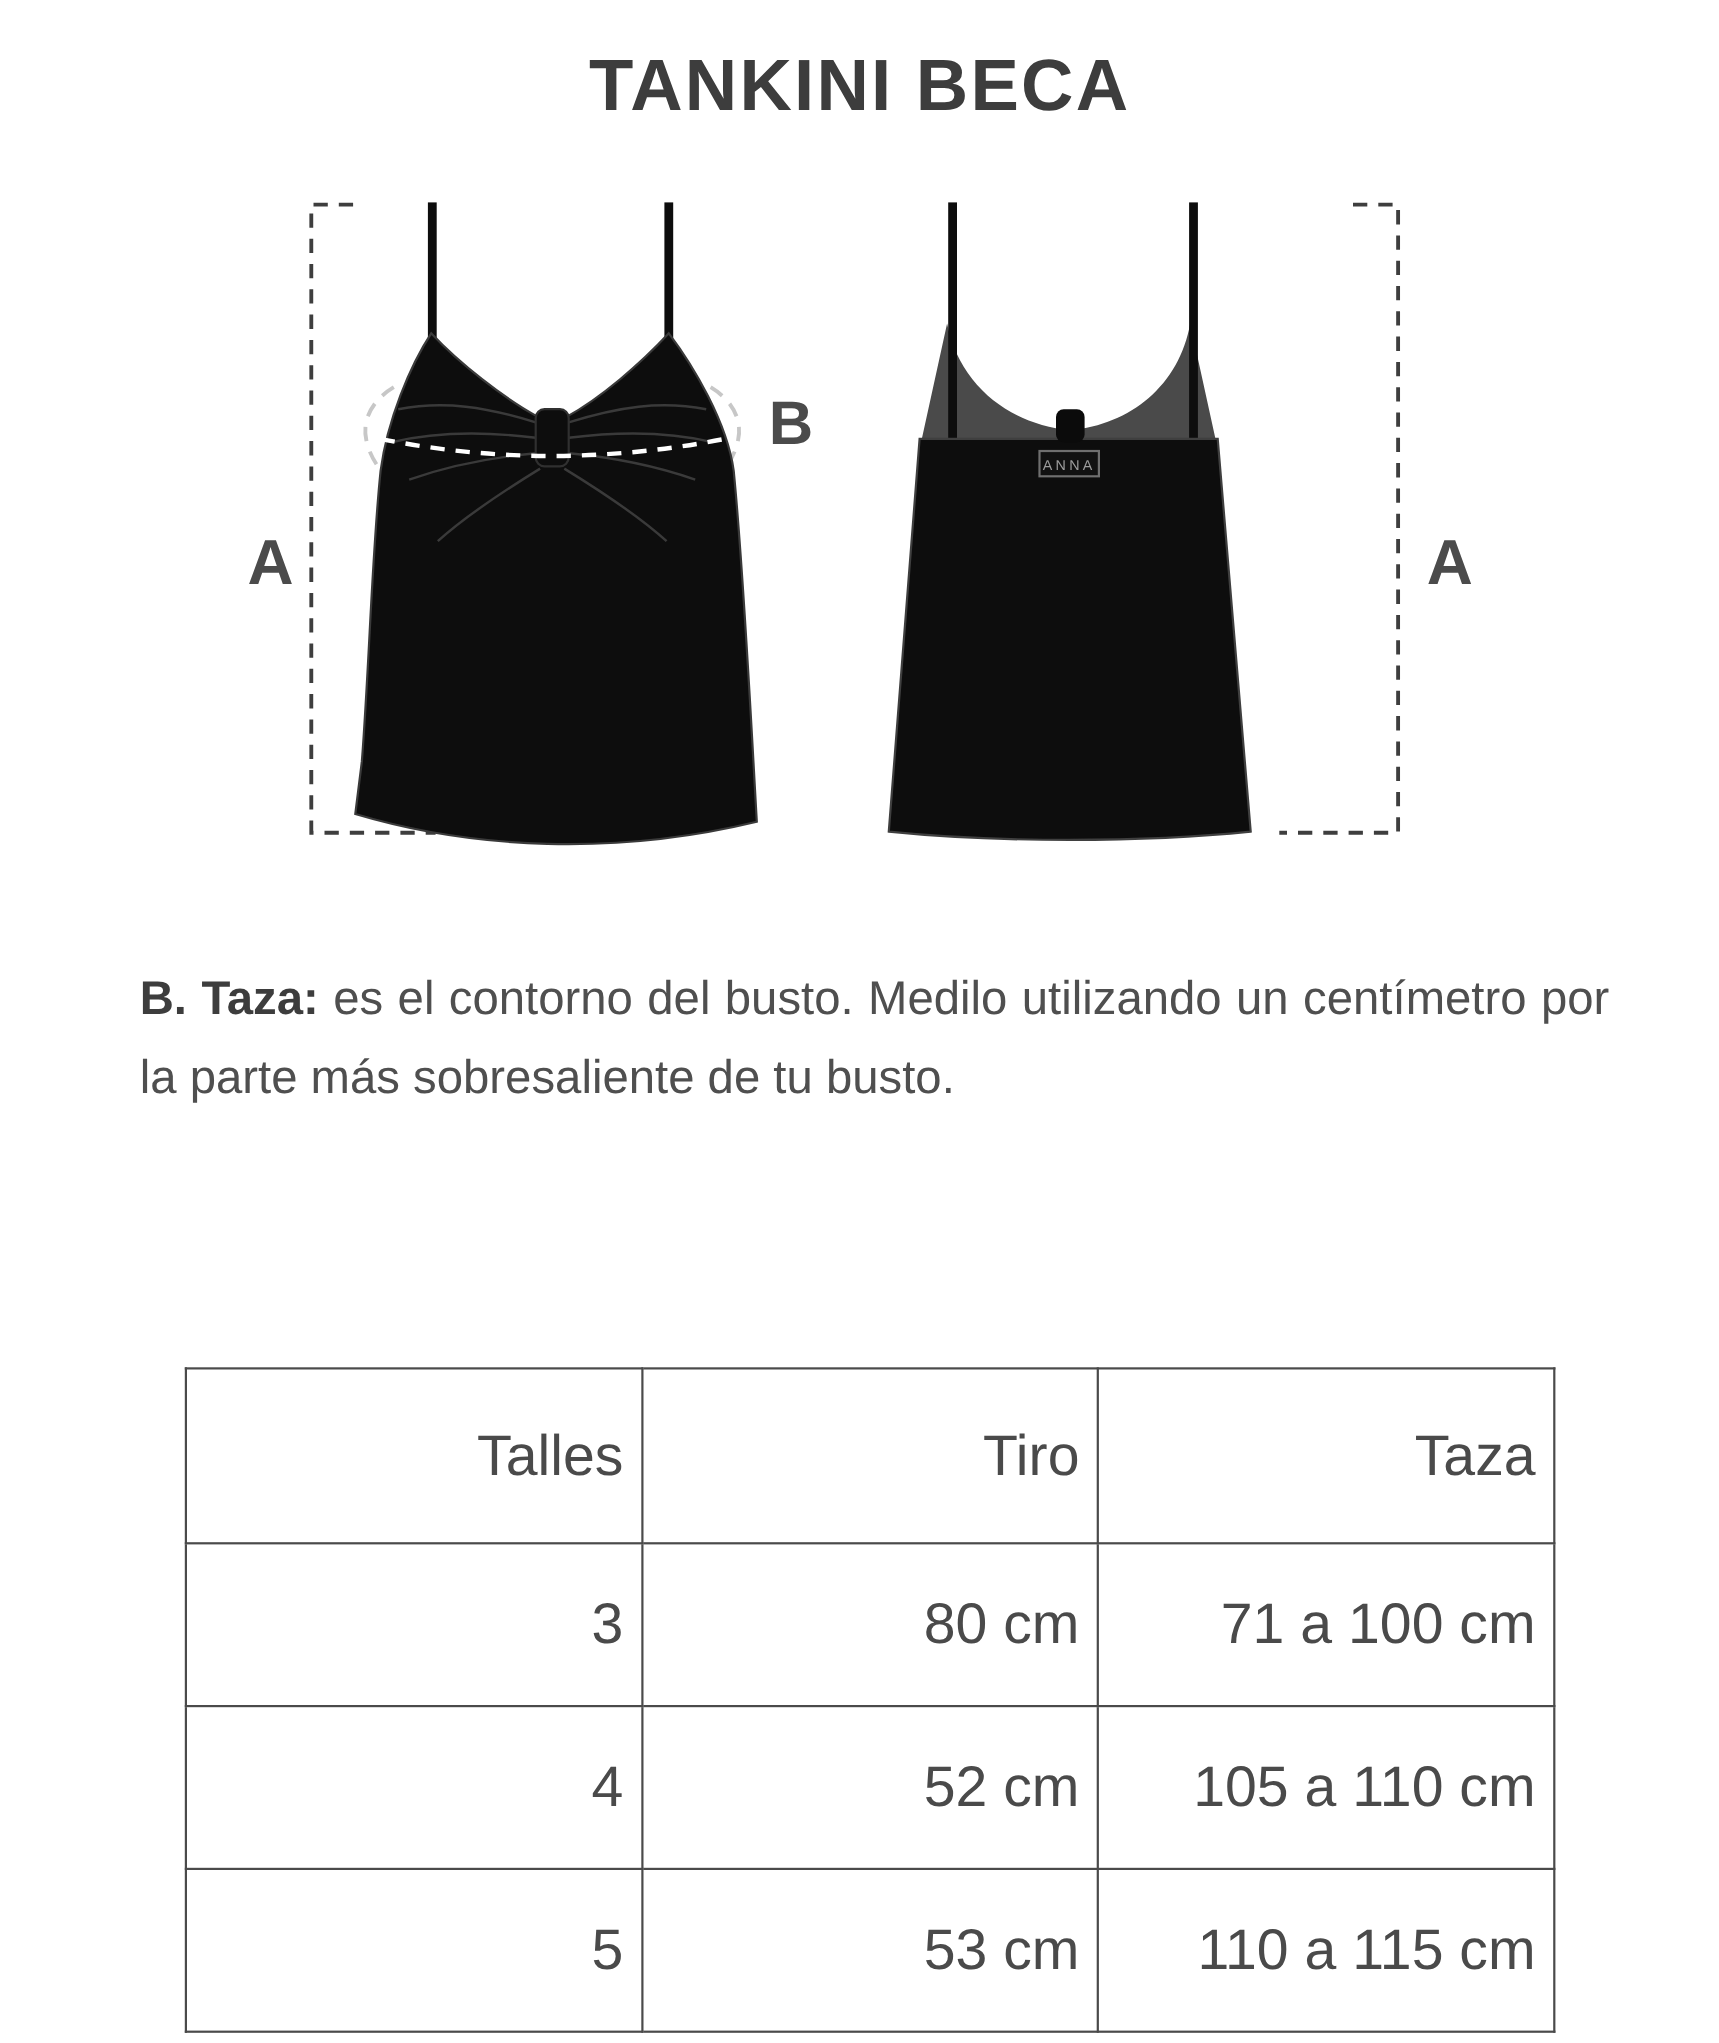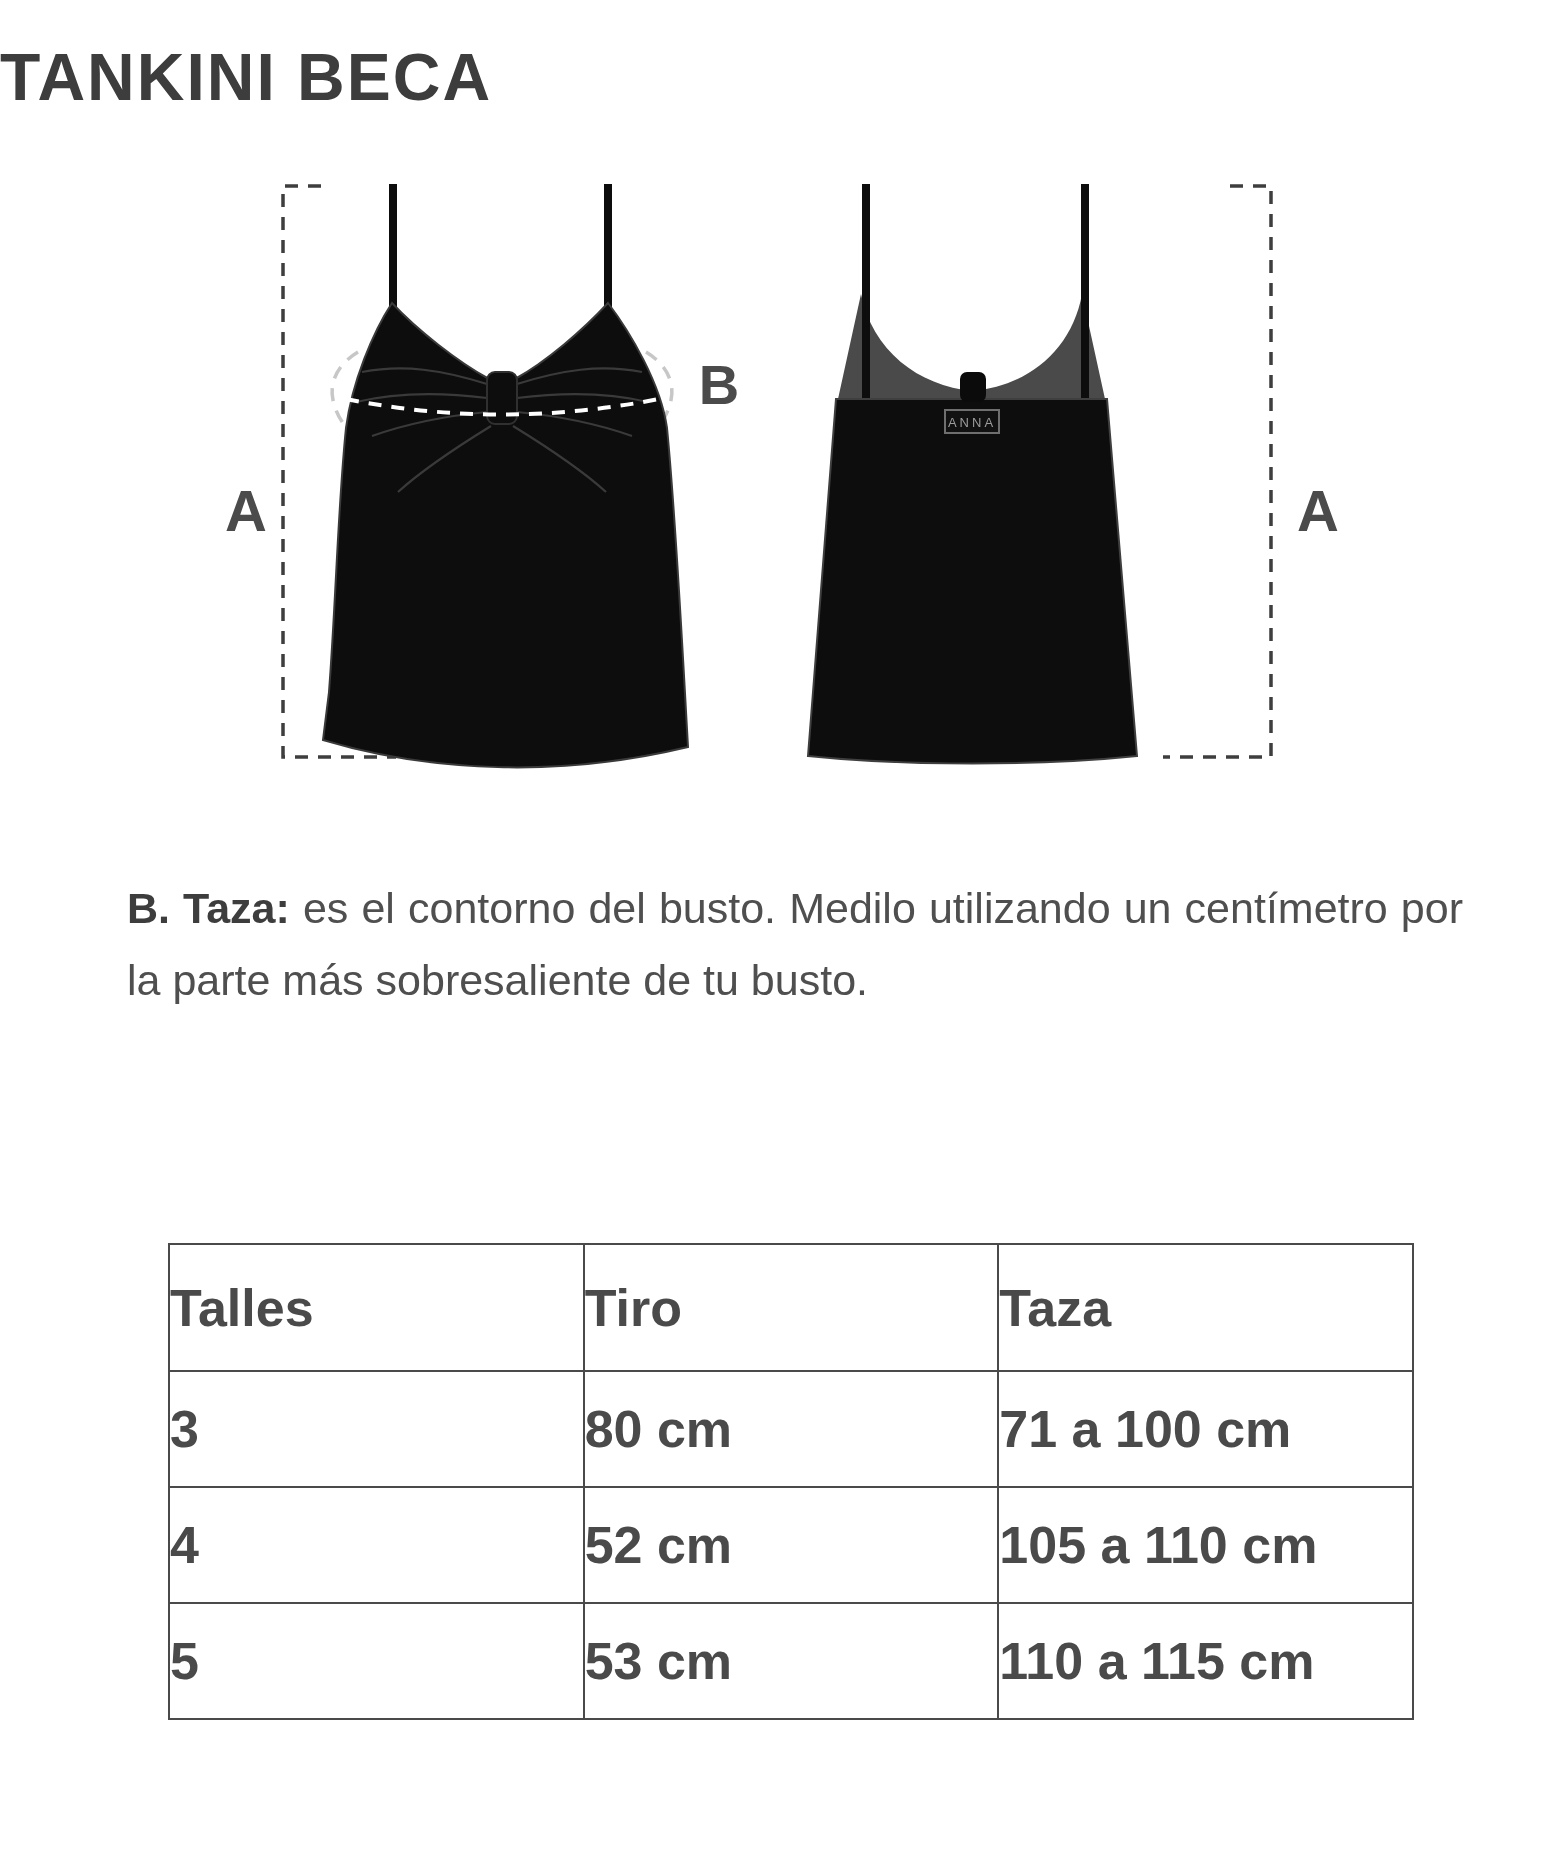--- a/index.html
+++ b/index.html
@@ -6,21 +6,21 @@
   .page{
     position:relative;
     width:1563px;height:1857px;
     background:#ffffff;
     font-family:"Liberation Sans", sans-serif;
     color:#4a4a4a;
     overflow:hidden;
   }
   .title{
     position:absolute;top:44px;left:0;width:1563px;
-    margin:0;
+    margin:0;text-align:center;
     font-size:66px;font-weight:700;letter-spacing:2px;
     color:#3d3d3d;line-height:1;
   }
   .diagram-svg{position:absolute;top:0;left:0;}
   .diagram-svg text{font-family:"Liberation Sans", sans-serif;}
   .measure-label{font-size:58px;font-weight:700;fill:#4b4b4b;}
   .b-label{font-size:56px;font-weight:700;fill:#4b4b4b;}
   .tag-text{font-size:13px;letter-spacing:3px;fill:#9c9c9c;}
   .notes{
     position:absolute;left:127px;top:872px;width:1336px;
@@ -29,22 +29,22 @@
   .notes p{margin:0;}
   .notes b{color:#3d3d3d;font-weight:700;}
   .note-justified{text-align:justify;}
   .size-table{
     position:absolute;left:168px;top:1243px;width:1246px;
     border-collapse:collapse;table-layout:fixed;
     font-size:52px;color:#4a4a4a;
   }
   .size-table th,.size-table td{
     border:2.5px solid #4a4a4a;
-    text-align:left;vertical-align:middle;
-    font-weight:700;padding:0;
+    text-align:right;vertical-align:middle;
+    font-weight:400;padding:16px;
   }
   .size-table th{height:125px;}
   .size-table td{height:114px;}
 </style>
 </head>
 <body>
 
 <div class="page">
 
   <h1 class="title">TANKINI BECA</h1>

